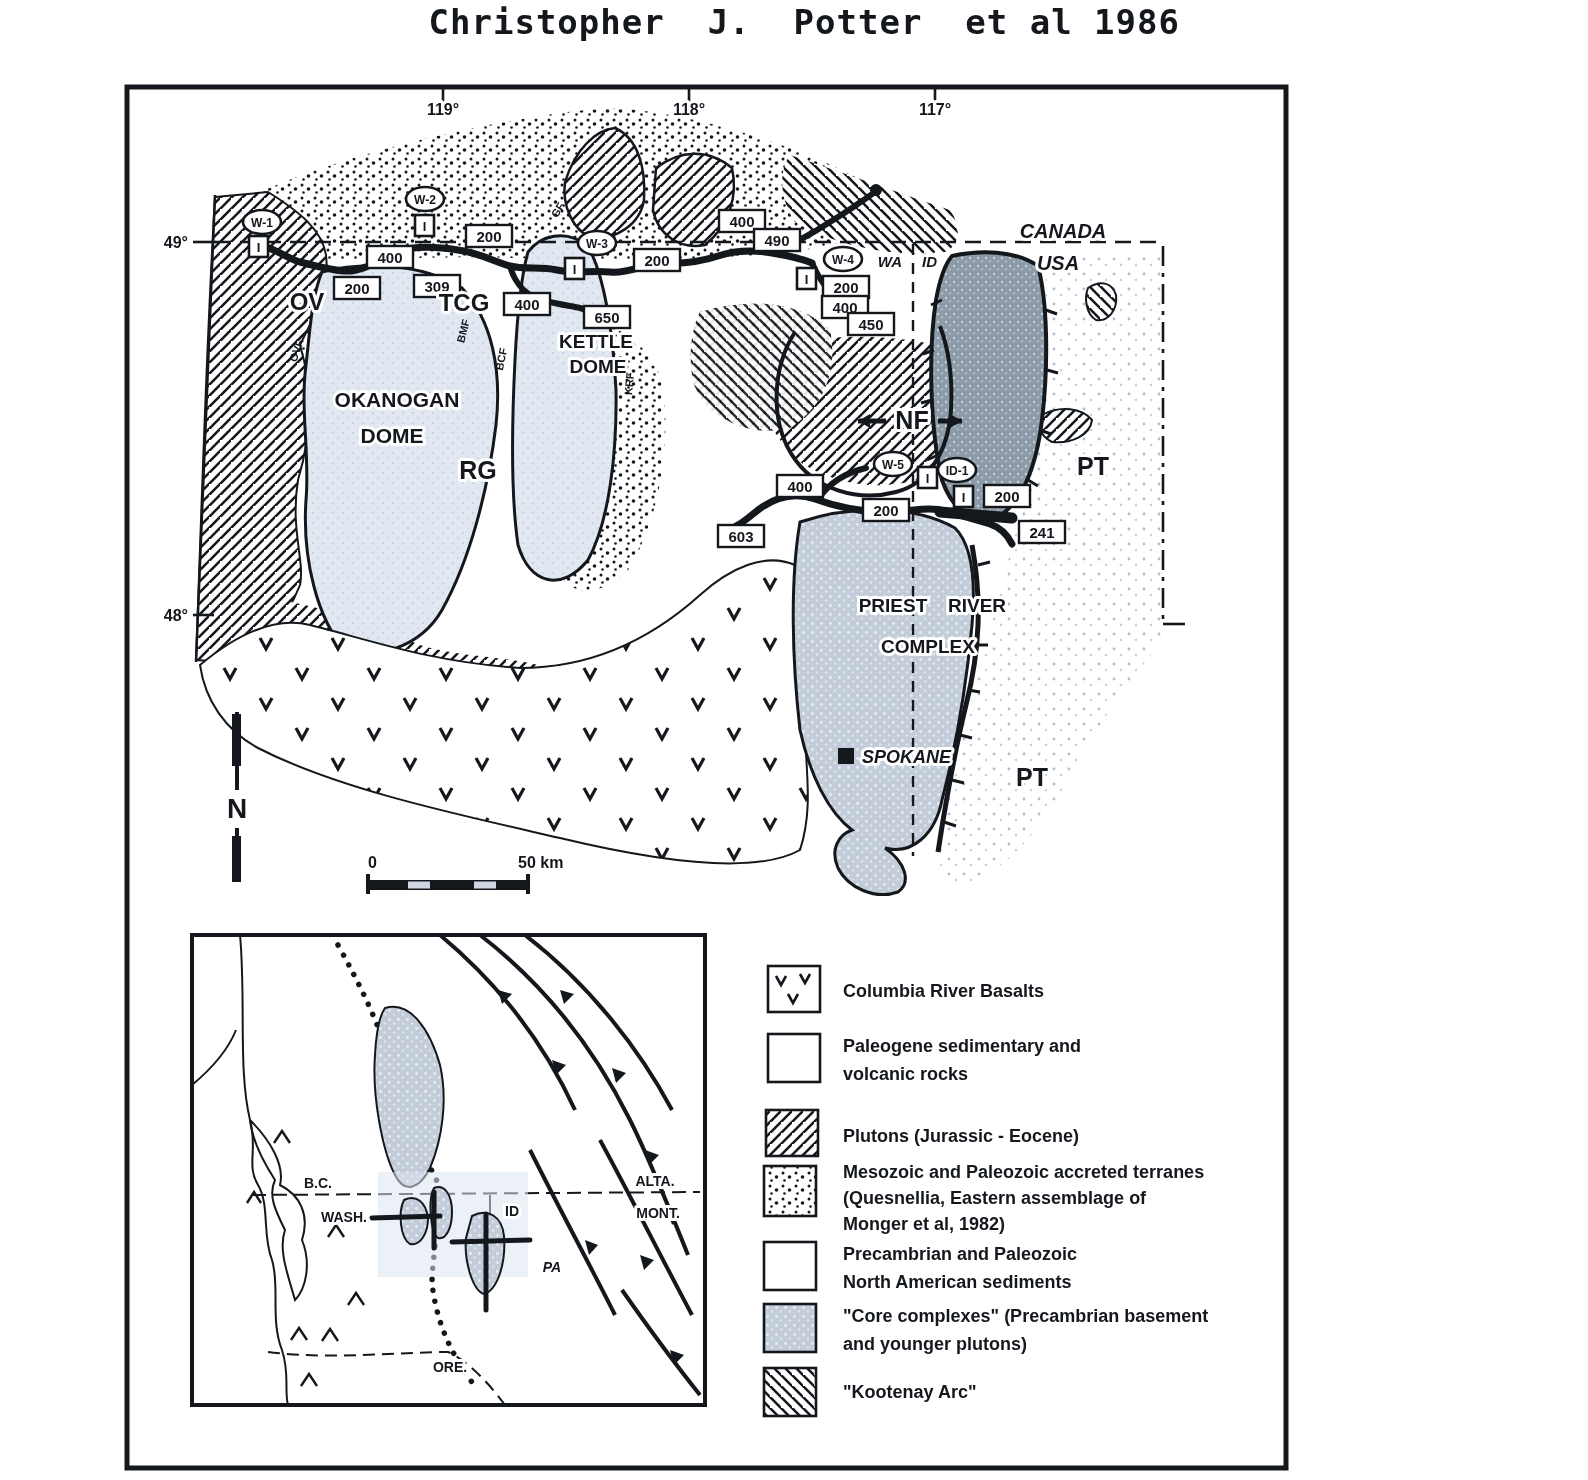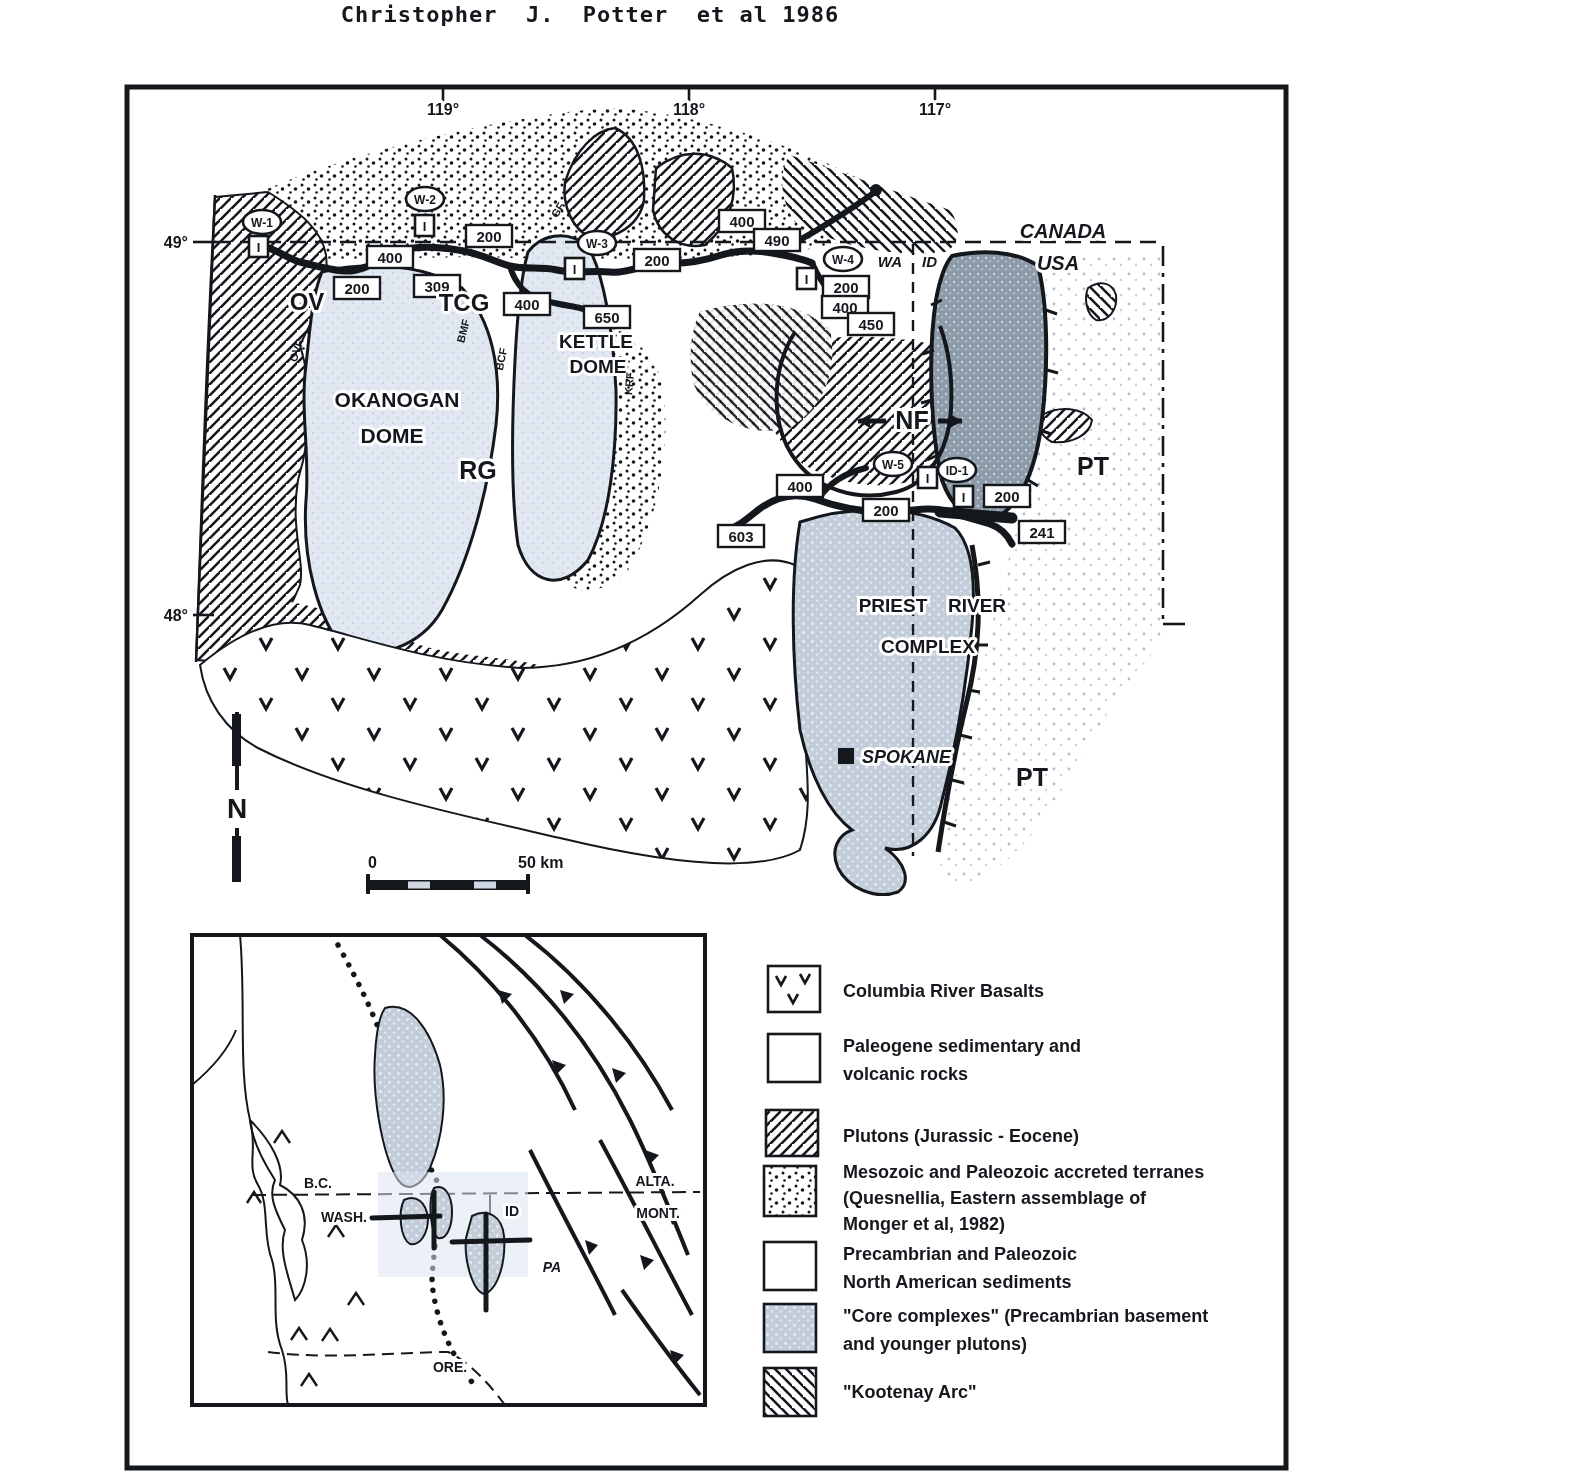--- a/index.html
+++ b/index.html
@@ -1,19 +1,19 @@
 <!DOCTYPE html>
 <html><head>
 <meta charset="utf-8">
 <style>
   html,body{margin:0;padding:0;background:#ffffff;}
   .page{position:relative;width:1588px;height:1480px;background:#ffffff;overflow:hidden;
         font-family:"Liberation Sans", sans-serif;}
-  .fig-title{position:absolute;left:0;top:2px;width:1180px;text-align:center;
-        font-family:"DejaVu Sans Mono", monospace;font-size:22px;font-weight:bold;
+  .fig-title{position:absolute;left:0;top:2px;width:1180px;text-align:right;
+        font-family:"DejaVu Sans Mono", monospace;font-size:34px;font-weight:bold;
         color:#14181d;white-space:pre;letter-spacing:1px;}
   svg text{fill:#14181d;}
   .lbl{font-weight:bold;paint-order:stroke;stroke:#ffffff;stroke-width:6px;stroke-linejoin:round;}
   .lbl2{font-weight:bold;}
   .it{font-style:italic;}
 </style>
 </head>
 <body>
 
 <div class="page">

